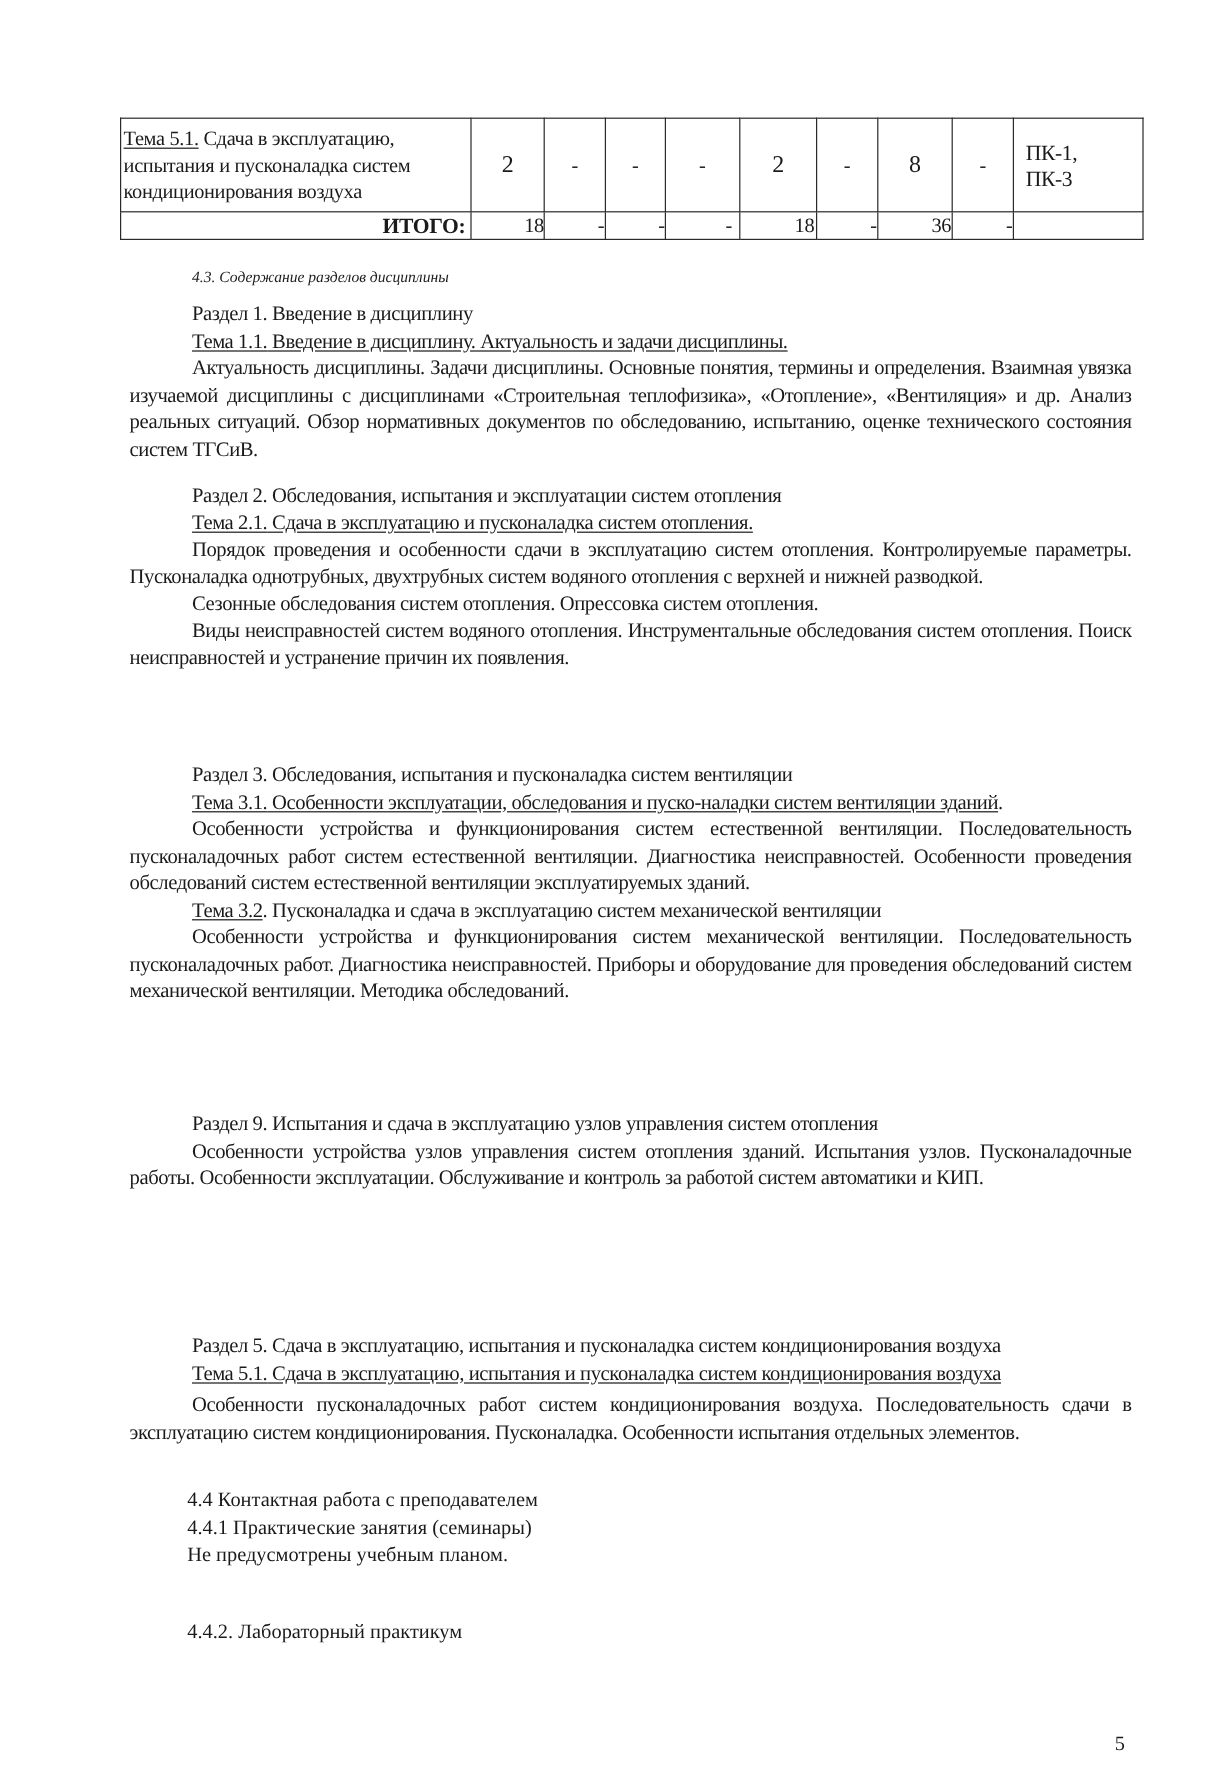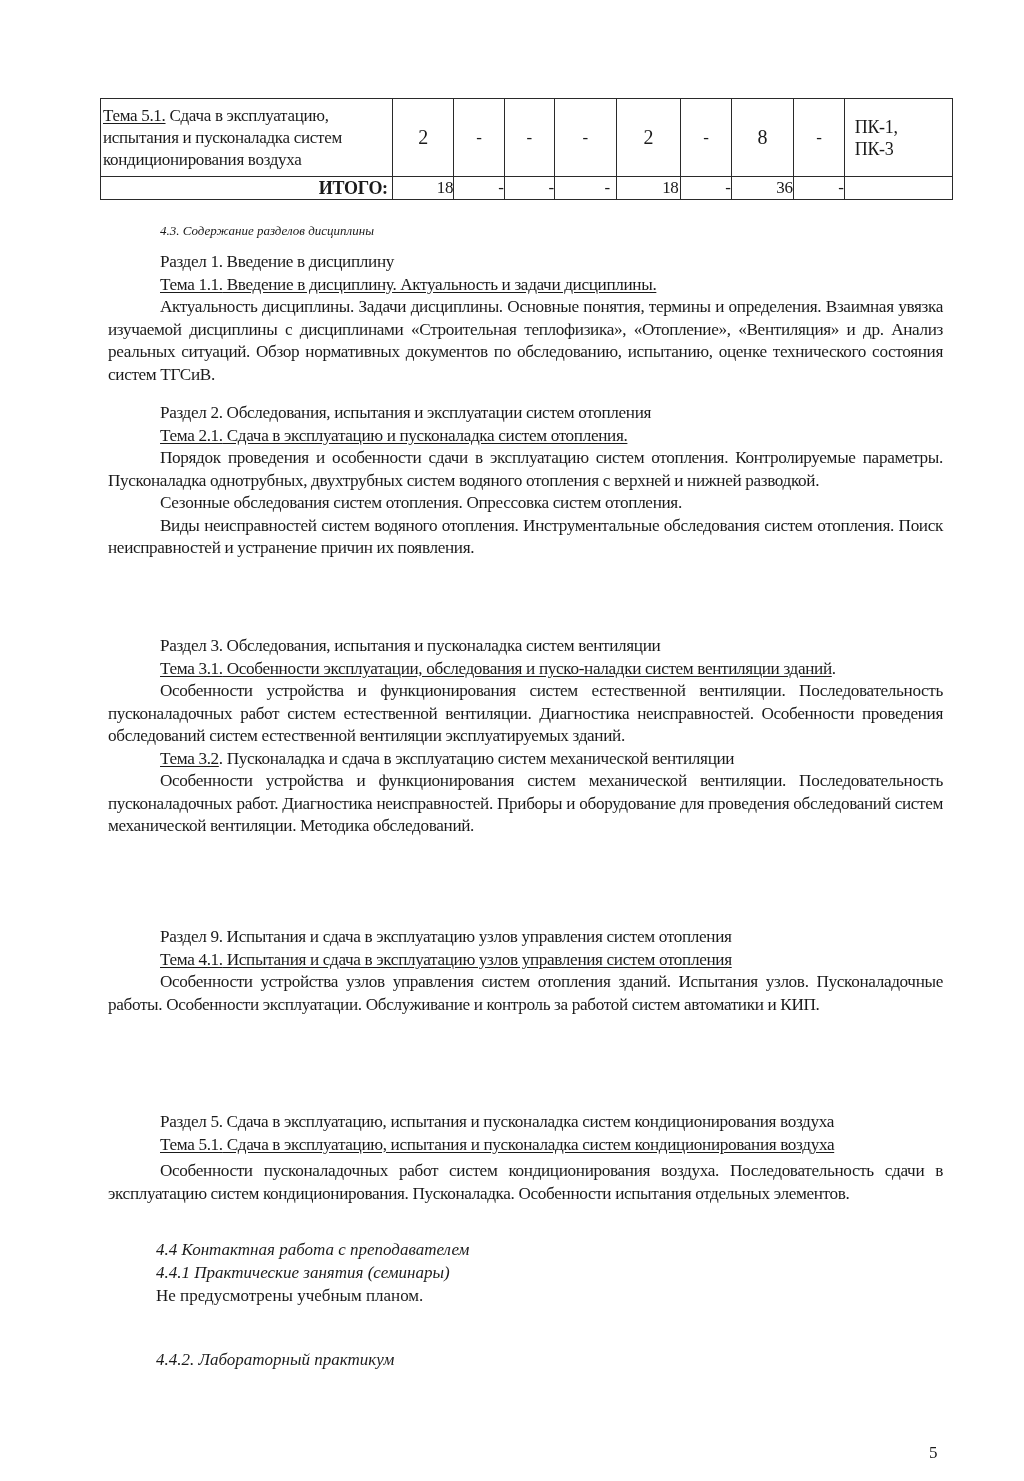--- a/index.html
+++ b/index.html
@@ -19,21 +19,21 @@
   table.summary tr.r2 td { height: 22px; padding-left: 44px; }
   table.summary td.big { font-size: 20px; }
   table.summary td.total-label { text-align: right; font-weight: bold; padding-right: 4px; font-size: 18px; }
   table.summary td.comp { text-align: left; padding-left: 10px; line-height: 22px; font-size: 18px; }
   .u { text-decoration: underline; text-underline-offset: 2px; }
   .b { font-weight: normal; }
 
   .txt { position: absolute; left: 108px; width: 835px; font-size: 17.2px; line-height: 22.5px; letter-spacing: -0.35px; }
   .txt p { margin: 0; text-align: justify; }
   .ind { text-indent: 52px; }
-  .ital { font-style: italic; }
+  .ital { }
   .h43 { position: absolute; left: 160px; top: 223px; font-size: 13px; font-style: italic; }
   .sec44 { position: absolute; left: 156px; top: 1238px; font-size: 17px; line-height: 23px; }
   .sec44 p { margin: 0; }
   .pagenum { position: absolute; left: 929px; top: 1443px; font-size: 17px; }
 </style>
 </head>
 <body>
 
 <div class="page">
 
@@ -97,21 +97,20 @@
   <div class="txt" style="top:635px">
     <p class="ind"><span>Раздел 3. </span><span class="b">Обследования, испытания и пусконаладка систем вентиляции</span></p>
     <p class="ind"><span class="u"><span>Тема 3.1.</span><span> Особенности эксплуатации, обследования и пуско-наладки систем вентиляции зданий</span></span><span>.</span></p>
     <p class="ind">Особенности устройства и функционирования систем естественной вентиляции. Последовательность пусконаладочных работ систем естественной вентиляции. Диагностика неисправностей. Особенности проведения обследований систем естественной вентиляции эксплуатируемых зданий.</p>
     <p class="ind"><span class="u">Тема 3.2</span><span>. Пусконаладка и сдача в эксплуатацию систем механической вентиляции</span></p>
     <p class="ind">Особенности устройства и функционирования систем механической вентиляции. Последовательность пусконаладочных работ. Диагностика неисправностей. Приборы и оборудование для проведения обследований систем механической вентиляции. Методика обследований.</p>
   </div>
 
   <div class="txt" style="top:926px">
     <p class="ind"><span>Раздел 9. </span><span class="b">Испытания и сдача в эксплуатацию узлов управления систем отопления</span></p>
-    <p class="ind"><span class="u"><span>Тема 4.1.</span><span>  Испытания и сдача в эксплуатацию узлов управления систем отопления</span></span></p>
     <p class="ind">Особенности устройства узлов управления систем отопления зданий. Испытания узлов. Пусконаладочные работы. Особенности эксплуатации. Обслуживание и контроль за работой систем автоматики и КИП.</p>
   </div>
 
   <div class="txt" style="top:1111px">
     <p class="ind"><span>Раздел 5. </span><span class="b">Сдача в эксплуатацию, испытания и пусконаладка систем кондиционирования воздуха</span></p>
     <p class="ind"><span class="u"><span>Тема 5.1.</span><span>  Сдача в эксплуатацию, испытания и пусконаладка систем кондиционирования воздуха</span></span></p>
     <p class="ind" style="margin-top:4px">Особенности пусконаладочных работ систем кондиционирования воздуха.  Последовательность сдачи в эксплуатацию систем кондиционирования. Пусконаладка. Особенности испытания отдельных элементов.</p>
   </div>
 
   <div class="sec44">

